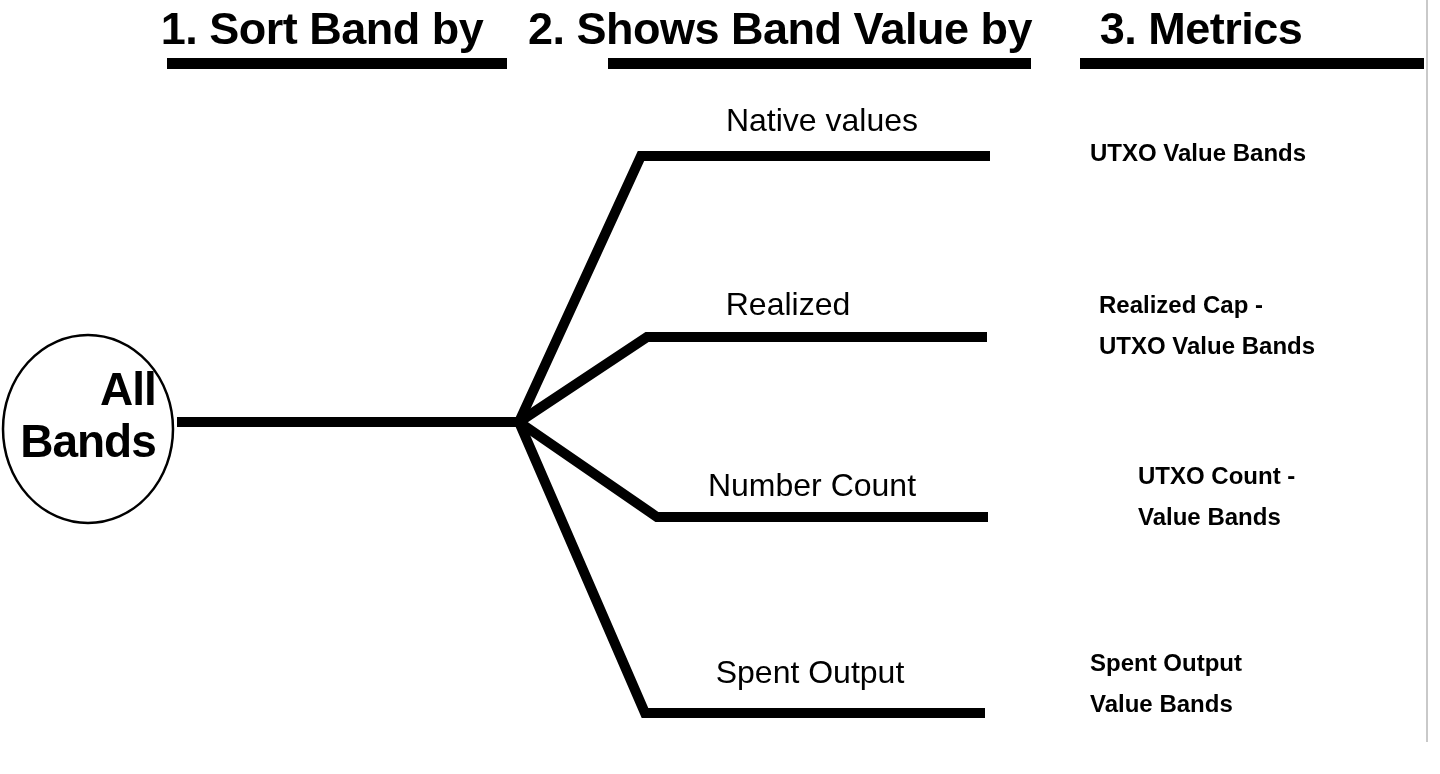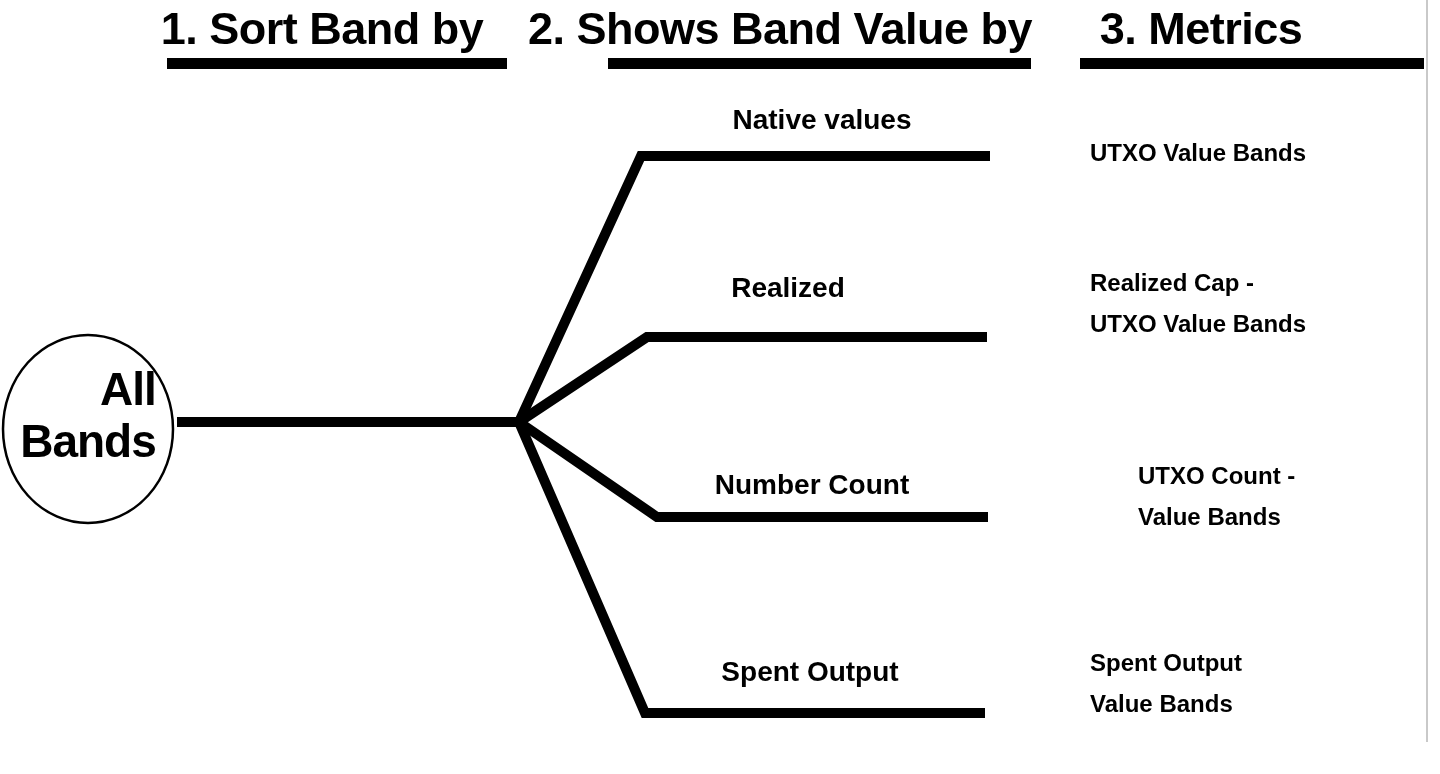--- a/index.html
+++ b/index.html
@@ -42,21 +42,21 @@
   .sort-band-label {
     position: absolute;
     left: 328px; top: 326px;
     transform: translateX(-50%);
     font-size: 62px; font-weight: bold;
     white-space: nowrap;
   }
   .branch-label {
     position: absolute;
     transform: translateX(-50%);
-    font-size: 28px; font-weight: bold;
+    font-size: 32px; font-weight: normal;
     line-height: 40px;
     white-space: nowrap;
   }
   .metric {
     position: absolute;
     left: 1090px;
     font-size: 24px; font-weight: bold;
     line-height: 41px;
     white-space: nowrap;
   }
@@ -92,29 +92,29 @@
 
   <div class="node-circle-label">
     <div class="inner">
       <div>All</div>
       <div>Bands</div>
     </div>
   </div>
 
 
   <div class="branch-label" style="left:822px; top:100px;">Native values</div>
-  <div class="branch-label" style="left:788px; top:268px;">Realized</div>
+  <div class="branch-label" style="left:788px; top:284px;">Realized</div>
   <div class="branch-label" style="left:812px; top:465px;text-align:right;">Number Count</div>
   <div class="branch-label" style="left:810px; top:652px;">Spent Output</div>
 
   <div class="metric" style="top:132px;">
     <div>UTXO Value Bands</div>
   </div>
 
-  <div class="metric" style="top:262px;">
+  <div class="metric" style="top:284px;margin-left:9px;">
     <div>Realized Cap -</div>
     <div>UTXO Value Bands</div>
   </div>
 
   <div class="metric" style="top:455px;margin-left:48px;">
     <div>UTXO Count -</div>
     <div>Value Bands</div>
   </div>
 
   <div class="metric" style="top:642px;">

